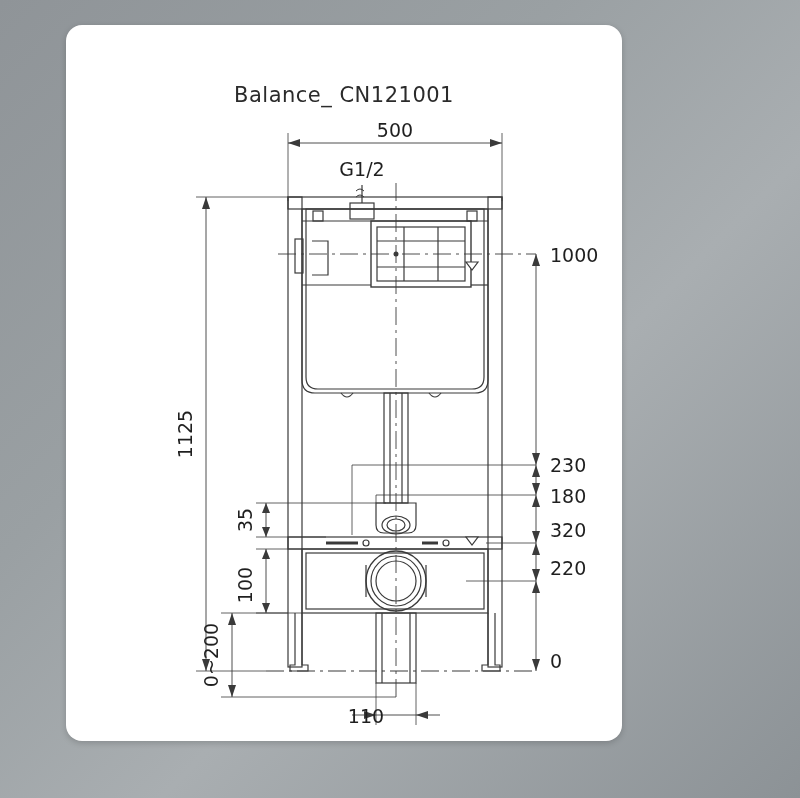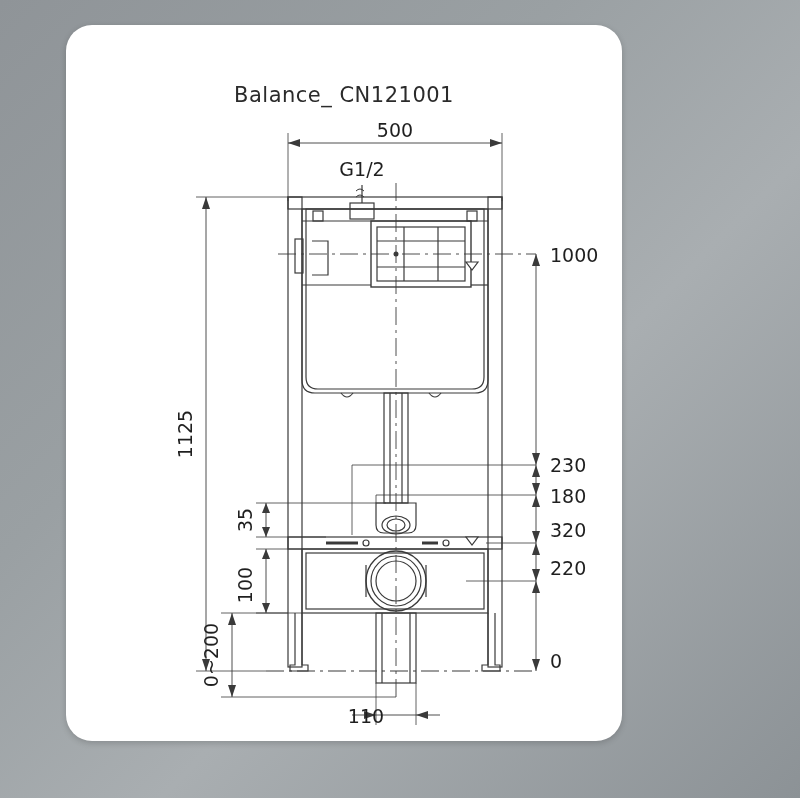--- a/index.html
+++ b/index.html
@@ -19,21 +19,21 @@
     background: linear-gradient(135deg, #8f9498 0%, #9aa0a3 35%, #a9aeb1 60%, #8c9296 100%);
     overflow: hidden;
   }
   #card {
     position: absolute;
     left: 66px;
     top: 25px;
     width: 556px;
     height: 716px;
     background: #ffffff;
-    border-radius: 26px;
+    border-radius: 16px;
     box-shadow: 0 2px 6px rgba(0,0,0,0.18);
   }
   #title {
     position: absolute;
     left: 0;
     top: 58px;
     width: 100%;
     text-align: center;
     font-size: 21px;
     letter-spacing: 0.5px;

